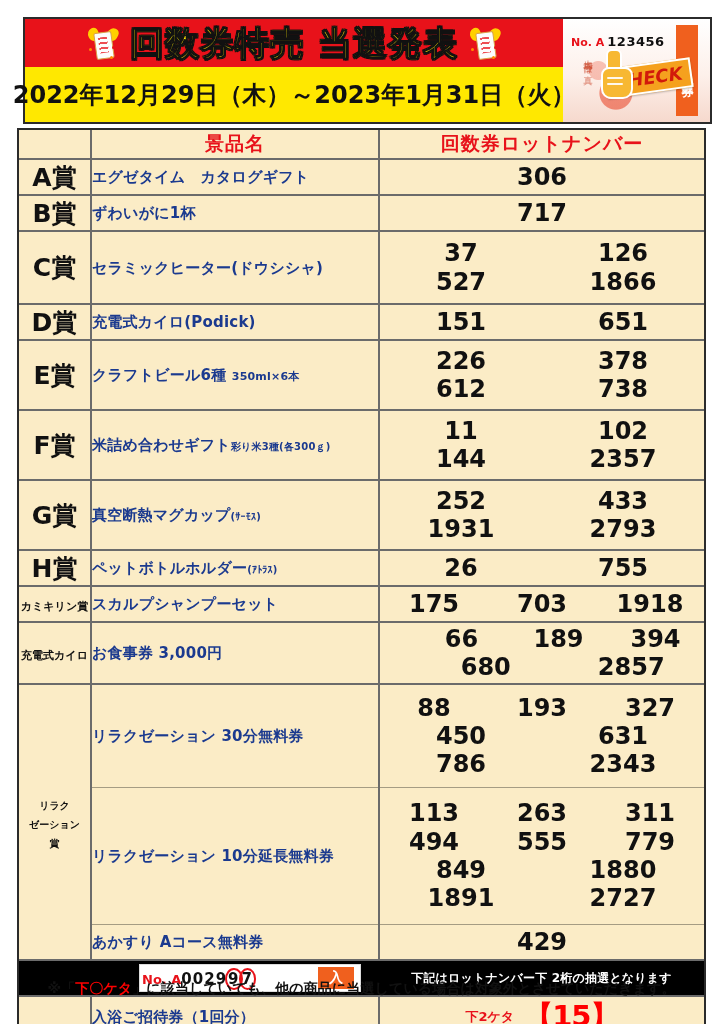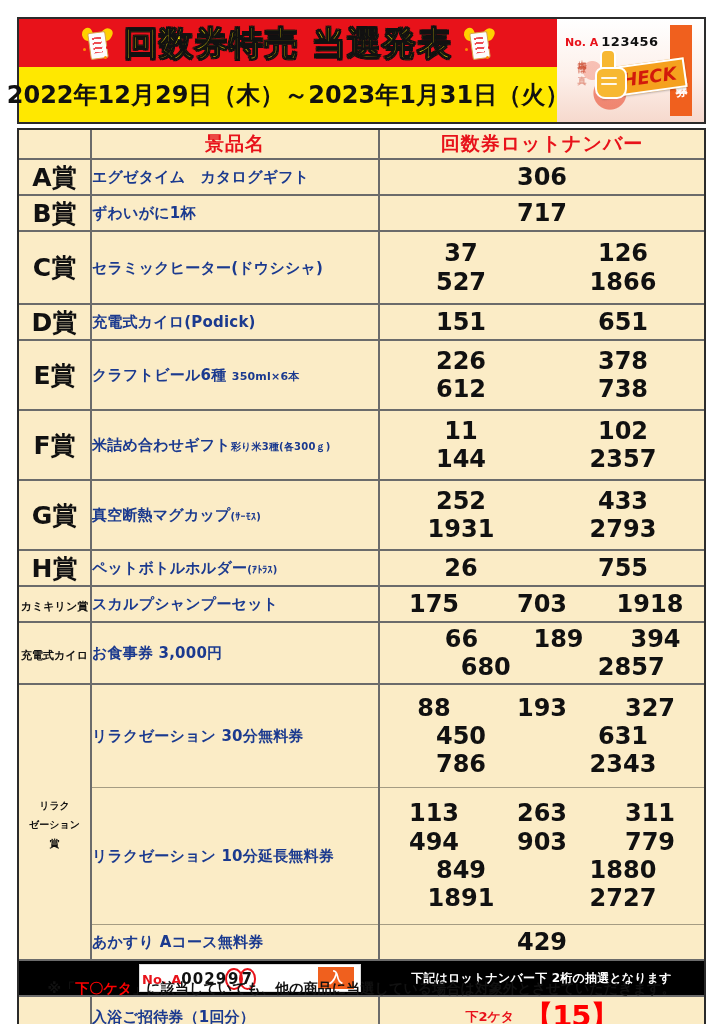--- a/index.html
+++ b/index.html
@@ -8,21 +8,21 @@
   }
   body {
     width: 723px; height: 1024px;
     font-family: "DejaVu Sans", "Liberation Sans", sans-serif;
     overflow: hidden;
   }
   .page { position: relative; width: 723px; height: 1024px; box-sizing: border-box; }
 
   
   .header {
-    position: absolute; left: 17px; top: 17px; width: 689px; height: 107px;
+    position: absolute; left: 23px; top: 17px; width: 689px; height: 107px;
     box-sizing: border-box;
     border: 2px solid #2b2b2b;
     background: #ffffff;
     display: flex;
   }
   .header-left { width: 538px; display: flex; flex-direction: column; }
   .title-band {
     height: 48px; background: #e8121a;
     display: flex; align-items: center; justify-content: center;
     position: relative;
@@ -438,21 +438,21 @@
             <td class="cell item-name"><span>リラクゼーション 10分延長無料券</span></td>
             <td class="cell nums noright">
               <div class="numgrid" style="height:136px;">
                 <div class="numrow">
                   <div>113</div>
                   <div>263</div>
                   <div>311</div>
                 </div>
                 <div class="numrow">
                   <div>494</div>
-                  <div>903</div>
+                  <div>555</div>
                   <div>779</div>
                 </div>
                 <div class="numrow">
                   <div>849</div>
                   <div>1880</div>
                 </div>
                 <div class="numrow">
                   <div>1891</div>
                   <div>2727</div>
                 </div>

